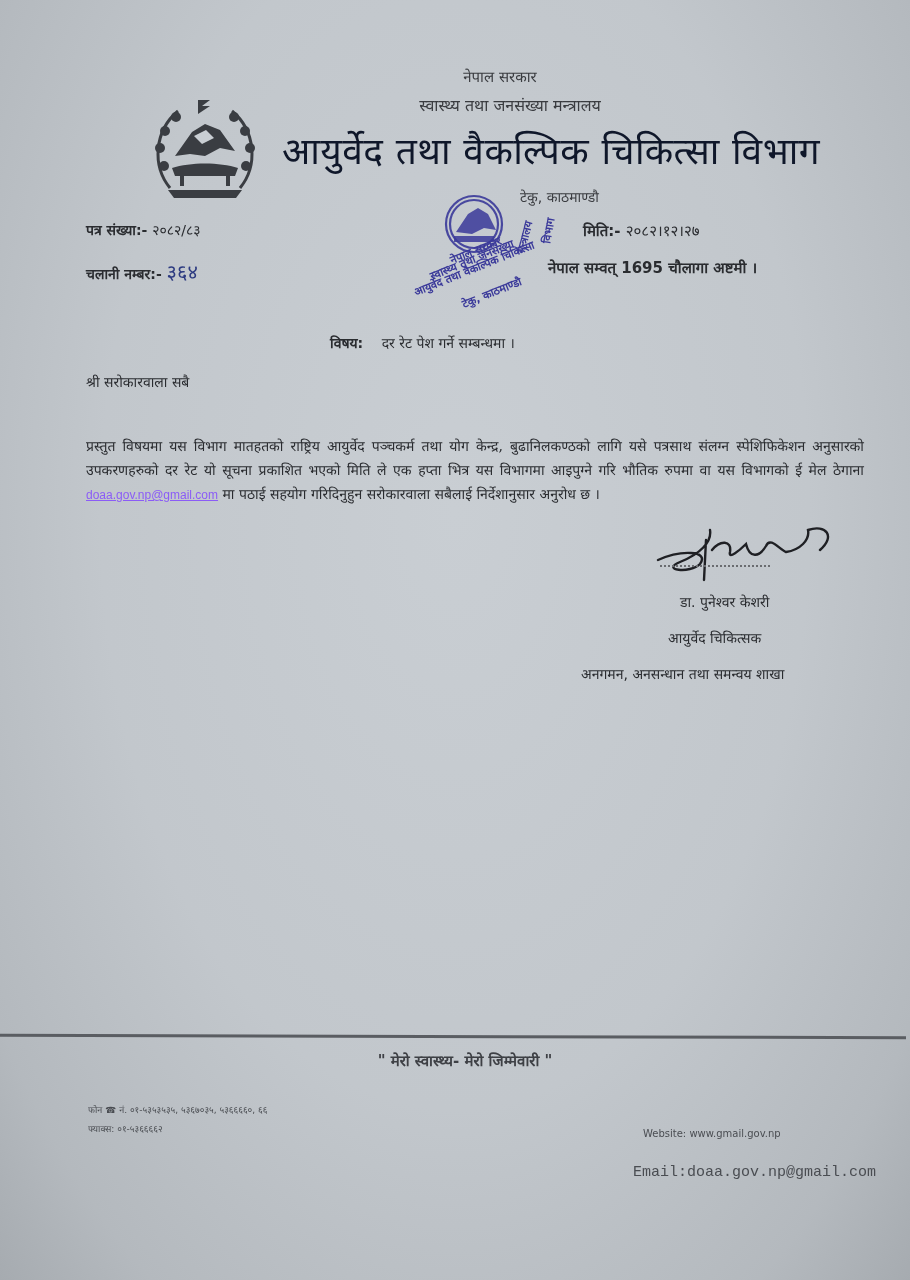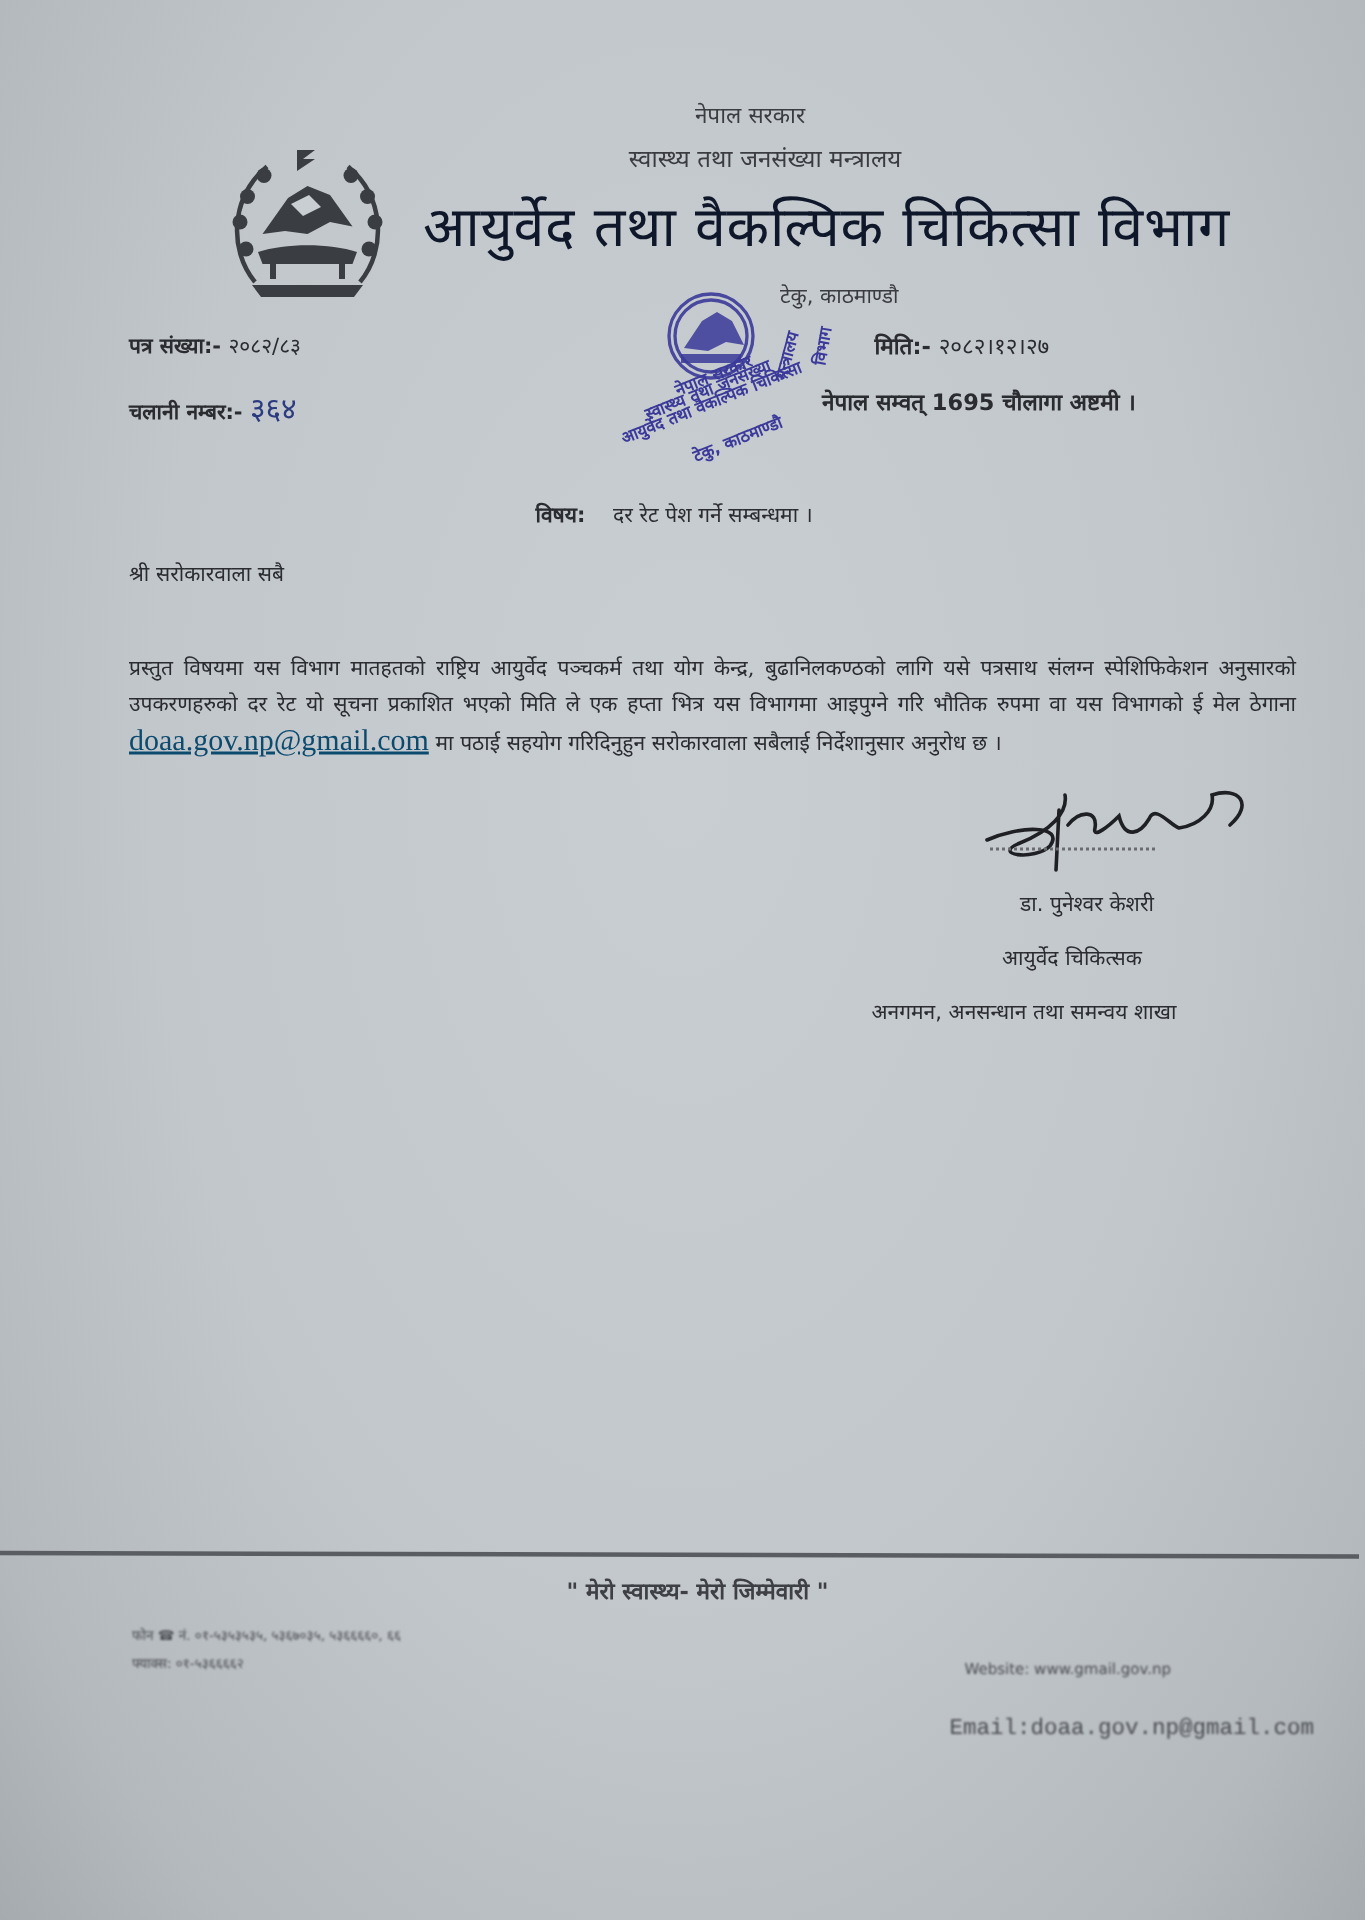--- a/index.html
+++ b/index.html
@@ -16,32 +16,32 @@
   .hdr-location { left: 520px; top: 187px; font-size: 14px; color: #3a3c40; }
   .meta-left { left: 86px; font-size: 14px; color: #2a2c30; font-weight: bold; }
   .meta-ref { top: 220px; }
   .meta-dispatch { top: 258px; }
   .meta-val { font-weight: normal; }
   .handwritten { font-family: "DejaVu Serif", serif; font-size: 20px; color: #2c3a80; font-weight: normal; }
   .stamp { left: 412px; top: 184px; width: 150px; height: 130px; }
   .meta-date { left: 583px; top: 220px; font-size: 15px; font-weight: bold; }
   .meta-nepal-era { left: 548px; top: 257px; font-size: 15px; font-weight: bold; }
   .subject { left: 330px; top: 333px; font-size: 14px; }
-  .subject b { margin-right: 14px; margin-left: 27px; }
+  .subject b { margin-right: 14px; }
   .salutation { left: 86px; top: 372px; font-size: 14px; font-weight: normal; }
   .body-text { left: 86px; top: 434px; width: 778px; font-size: 14px; line-height: 24px; text-align: justify; font-family: "DejaVu Serif", serif; }
-  .body-text a { color: #0c4a6e; text-decoration: underline; font-family: Liberation Serif, serif; font-size: 20px; }
+  .body-text a { color: #8b5cf6; text-decoration: underline; font-family: Liberation Sans, sans-serif; font-size: 12px; }
   .signature { left: 650px; top: 520px; width: 190px; height: 62px; }
   .sig-dots { left: 660px; top: 565px; width: 110px; border-top: 2px dotted #6a6c70; }
   .sign-name { left: 680px; top: 592px; font-size: 14px; }
   .sign-title { left: 668px; top: 628px; font-size: 14px; }
   .sign-section { left: 581px; top: 664px; font-size: 14px; }
   .footer-rule { left: 0; top: 1035px; width: 906px; height: 0; border-top: 3px solid #5a5d62; transform: rotate(0.15deg); }
   .footer-slogan { left: 0; width: 930px; top: 1050px; text-align: center; font-size: 15px; font-weight: bold; color: #3e4045; filter: blur(0.5px); }
-  .footer-phone, .footer-fax, .footer-email, .footer-web { font-size: 9px; color: #4a4d52; filter: blur(0.6px); white-space: nowrap; }
+  .footer-phone, .footer-fax, .footer-email, .footer-web { font-size: 9px; color: #4a4d52; filter: blur(0.6px); white-space: nowrap; margin-top: 20px; }
   .footer-phone { left: 88px; top: 1083px; }
   .footer-fax { left: 88px; top: 1102px; }
   .footer-email { left: 633px; top: 1144px; font-size: 15px; font-family: Liberation Mono, monospace; }
   .footer-web { left: 643px; top: 1108px; font-size: 10px; }
 </style>
 </head>
 <body>
 
 <svg class="abs emblem" viewBox="0 0 110 108">
   <g fill="none" stroke="#3a3d42" stroke-width="3">

